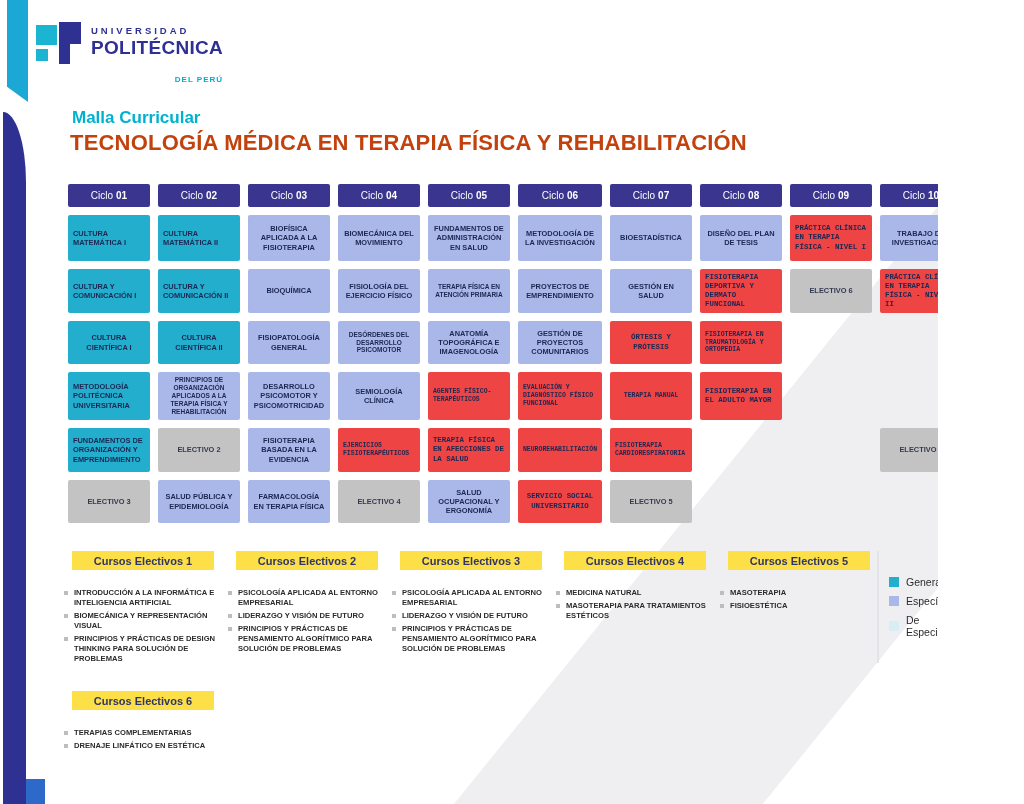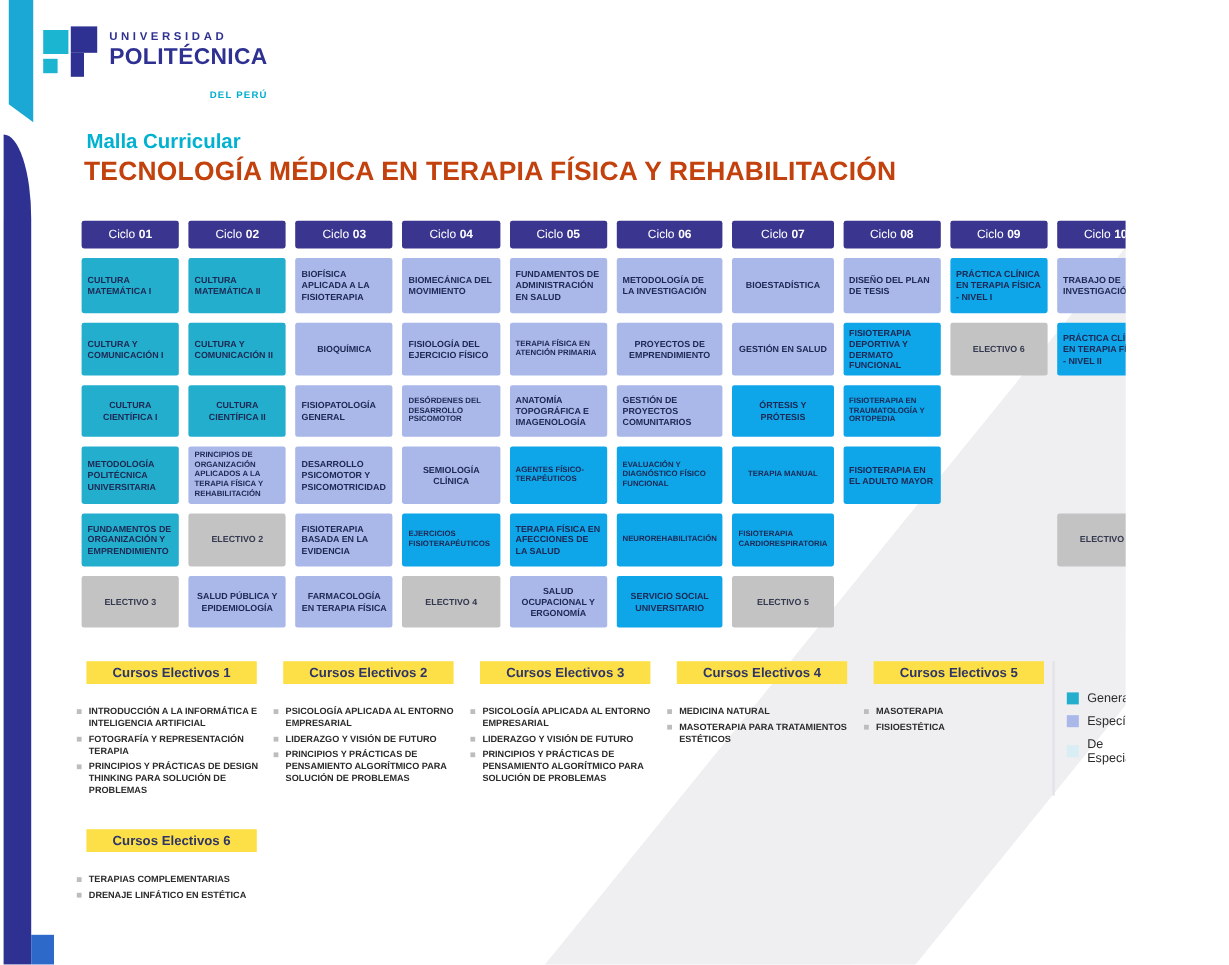--- a/index.html
+++ b/index.html
@@ -42,22 +42,22 @@
           grid-template-rows:23px 46px 44px 43px 48px 44px 43px; gap:8px; }
   .cycle-header { background:#3A358F; color:#fff; font-size:10px; border-radius:2px;
           display:flex; align-items:center; justify-content:center; gap:3px; }
   .cycle-header .num { font-weight:bold; }
   .cell { border-radius:2px; padding:4px 5px; display:flex; align-items:center;
           font-size:7.4px; font-weight:bold; color:#1C2752; line-height:1.22; }
   .cell span { display:block; }
   .cell.c { justify-content:center; text-align:center; }
   .cell.sm { font-size:6.5px; }
   .t-general { background:#24AECE; }
-  .t-especifico { background:#A9B7E9; }
-  .t-especialidad { background:#0ea5e9; }
+  .t-especifico { background:#A9B7E9;text-align:center; }
+  .t-especialidad { background:#ef4444;font-family:Liberation Mono, monospace; }
   .t-electivo { background:#C3C3C3; color:#35394F; }
   .cell.empty { background:transparent; padding:0; }
 
   
   .electives-row { position:absolute; left:64px; top:551px; display:flex; z-index:2; }
   .elective-col { width:164px; }
   .elective-header { width:142px; height:19px; background:#fde047; color:#2F3566; font-weight:bold;
           font-size:11px; display:flex; align-items:center; justify-content:center; margin-left:8px; }
   .elective-list { list-style:none; margin:18px 8px 0 0; padding:0; }
   .elective-list li { position:relative; padding-left:10px; margin-bottom:3px;
@@ -302,21 +302,21 @@
       </div>
       <div class="cell empty"></div>
       <div class="cell empty"></div>
     </div>
 
   <div class="electives-row">
       <div class="elective-col">
         <div class="elective-header">Cursos Electivos 1</div>
         <ul class="elective-list">
           <li>INTRODUCCIÓN A LA INFORMÁTICA E INTELIGENCIA ARTIFICIAL</li>
-          <li>FOTOGRAFÍA Y REPRESENTACIÓN TERAPIA</li>
+          <li>BIOMECÁNICA Y REPRESENTACIÓN VISUAL</li>
           <li>PRINCIPIOS Y PRÁCTICAS DE DESIGN THINKING PARA SOLUCIÓN DE PROBLEMAS</li>
         </ul>
       </div>
       <div class="elective-col">
         <div class="elective-header">Cursos Electivos 2</div>
         <ul class="elective-list">
           <li>PSICOLOGÍA APLICADA AL ENTORNO EMPRESARIAL</li>
           <li>LIDERAZGO Y VISIÓN DE FUTURO</li>
           <li>PRINCIPIOS Y PRÁCTICAS DE PENSAMIENTO ALGORÍTMICO PARA SOLUCIÓN DE PROBLEMAS</li>
         </ul>

